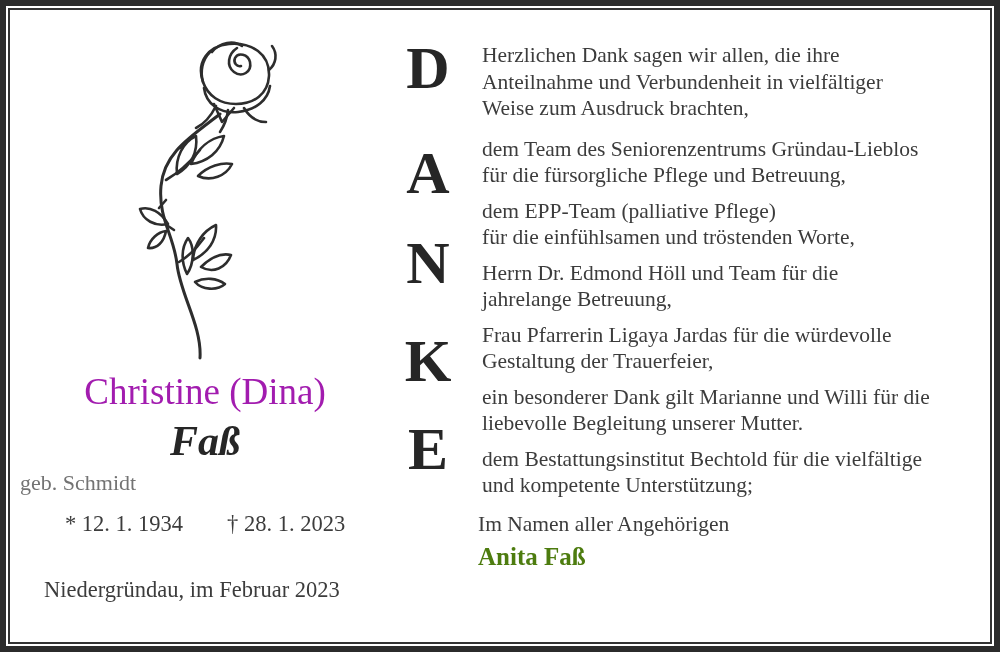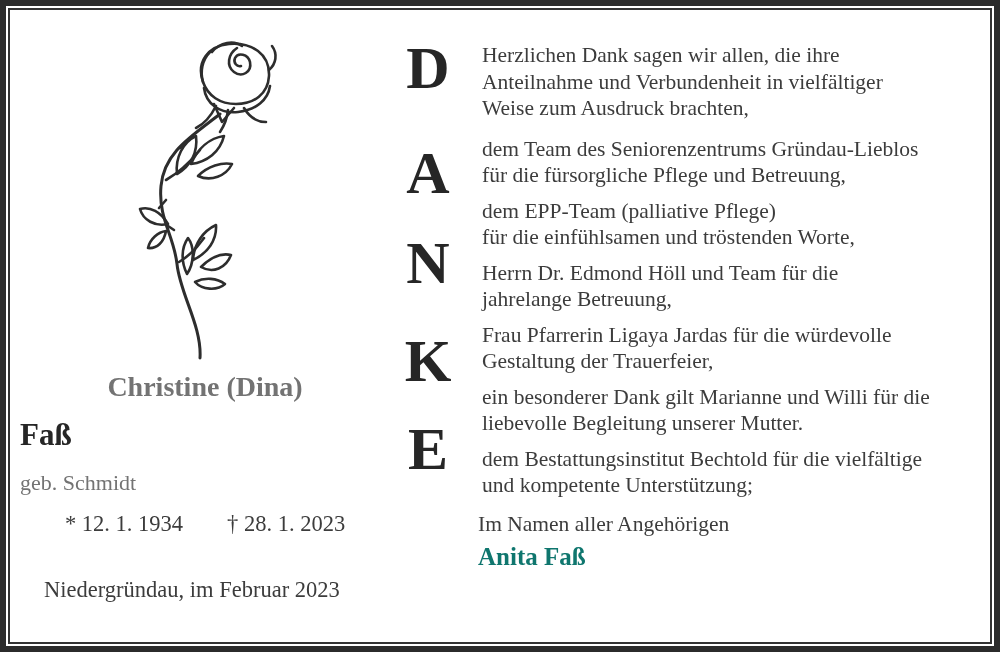--- a/index.html
+++ b/index.html
@@ -7,42 +7,42 @@
     width:1000px;height:652px;position:relative;background:#ffffff;
     font-family:"Liberation Serif","DejaVu Serif",serif;color:#3c3c3c;
     overflow:hidden;
   }
   .frame-outer{position:absolute;inset:0;border:6px solid #2b2b2b;box-sizing:border-box;}
   .frame-line{position:absolute;inset:8px;border:2px solid #333333;box-sizing:border-box;}
 
   
   .rose{position:absolute;left:130px;top:34px;width:172px;height:332px;}
   .name-line1{position:absolute;left:20px;top:372px;width:370px;text-align:center;
-    font-size:28px;font-weight:bold;color:#737373;line-height:1.1;}
-  .name-line2{position:absolute;left:20px;top:418px;width:370px;text-align:left;
-    font-size:31px;font-weight:bold;color:#262626;line-height:1.1;}
+    font-size:37px;font-weight:normal;color:#a21caf;line-height:1.1;}
+  .name-line2{position:absolute;left:20px;top:418px;width:370px;text-align:center;
+    font-size:42px;font-weight:bold;color:#262626;line-height:1.1;font-style:italic;}
   .maiden{position:absolute;left:20px;top:470px;width:370px;text-align:left;
     font-size:22px;color:#737373;}
   .dates{position:absolute;left:20px;top:511px;width:370px;display:flex;
     justify-content:center;gap:44px;font-size:22.5px;color:#3c3c3c;}
   .place{position:absolute;left:44px;top:577px;font-size:22.5px;color:#3c3c3c;}
 
   
   .danke-letter{position:absolute;left:403px;width:50px;text-align:center;
     font-size:60px;font-weight:bold;color:#262626;line-height:1;}
   .l0{top:38px;} .l1{top:143px;} .l2{top:233px;} .l3{top:331px;} .l4{top:419px;}
 
   .thanks{position:absolute;left:478px;top:42px;width:486px;
     font-size:21.5px;line-height:26.5px;color:#3c3c3c;}
   .thanks p{margin:0 0 9px 4px;white-space:pre-line;}
   .thanks p.first{margin-bottom:14px;}
 
   .signature{position:absolute;left:478px;top:512px;color:#3c3c3c;}
   .closing{font-size:21.5px;}
-  .sig{font-size:25px;font-weight:bold;color:#0f766e;margin-top:6px;line-height:1.1;}
+  .sig{font-size:25px;font-weight:bold;color:#4d7c0f;margin-top:6px;line-height:1.1;}
 </style>
 </head>
 <body>
 
 <div class="frame-outer"></div>
 <div class="frame-line"></div>
 
 <svg class="rose" viewBox="0 0 172 332" xmlns="http://www.w3.org/2000/svg">
   <g stroke="#2d2d2d" fill="none" stroke-width="2.6" stroke-linecap="round" stroke-linejoin="round">
 

